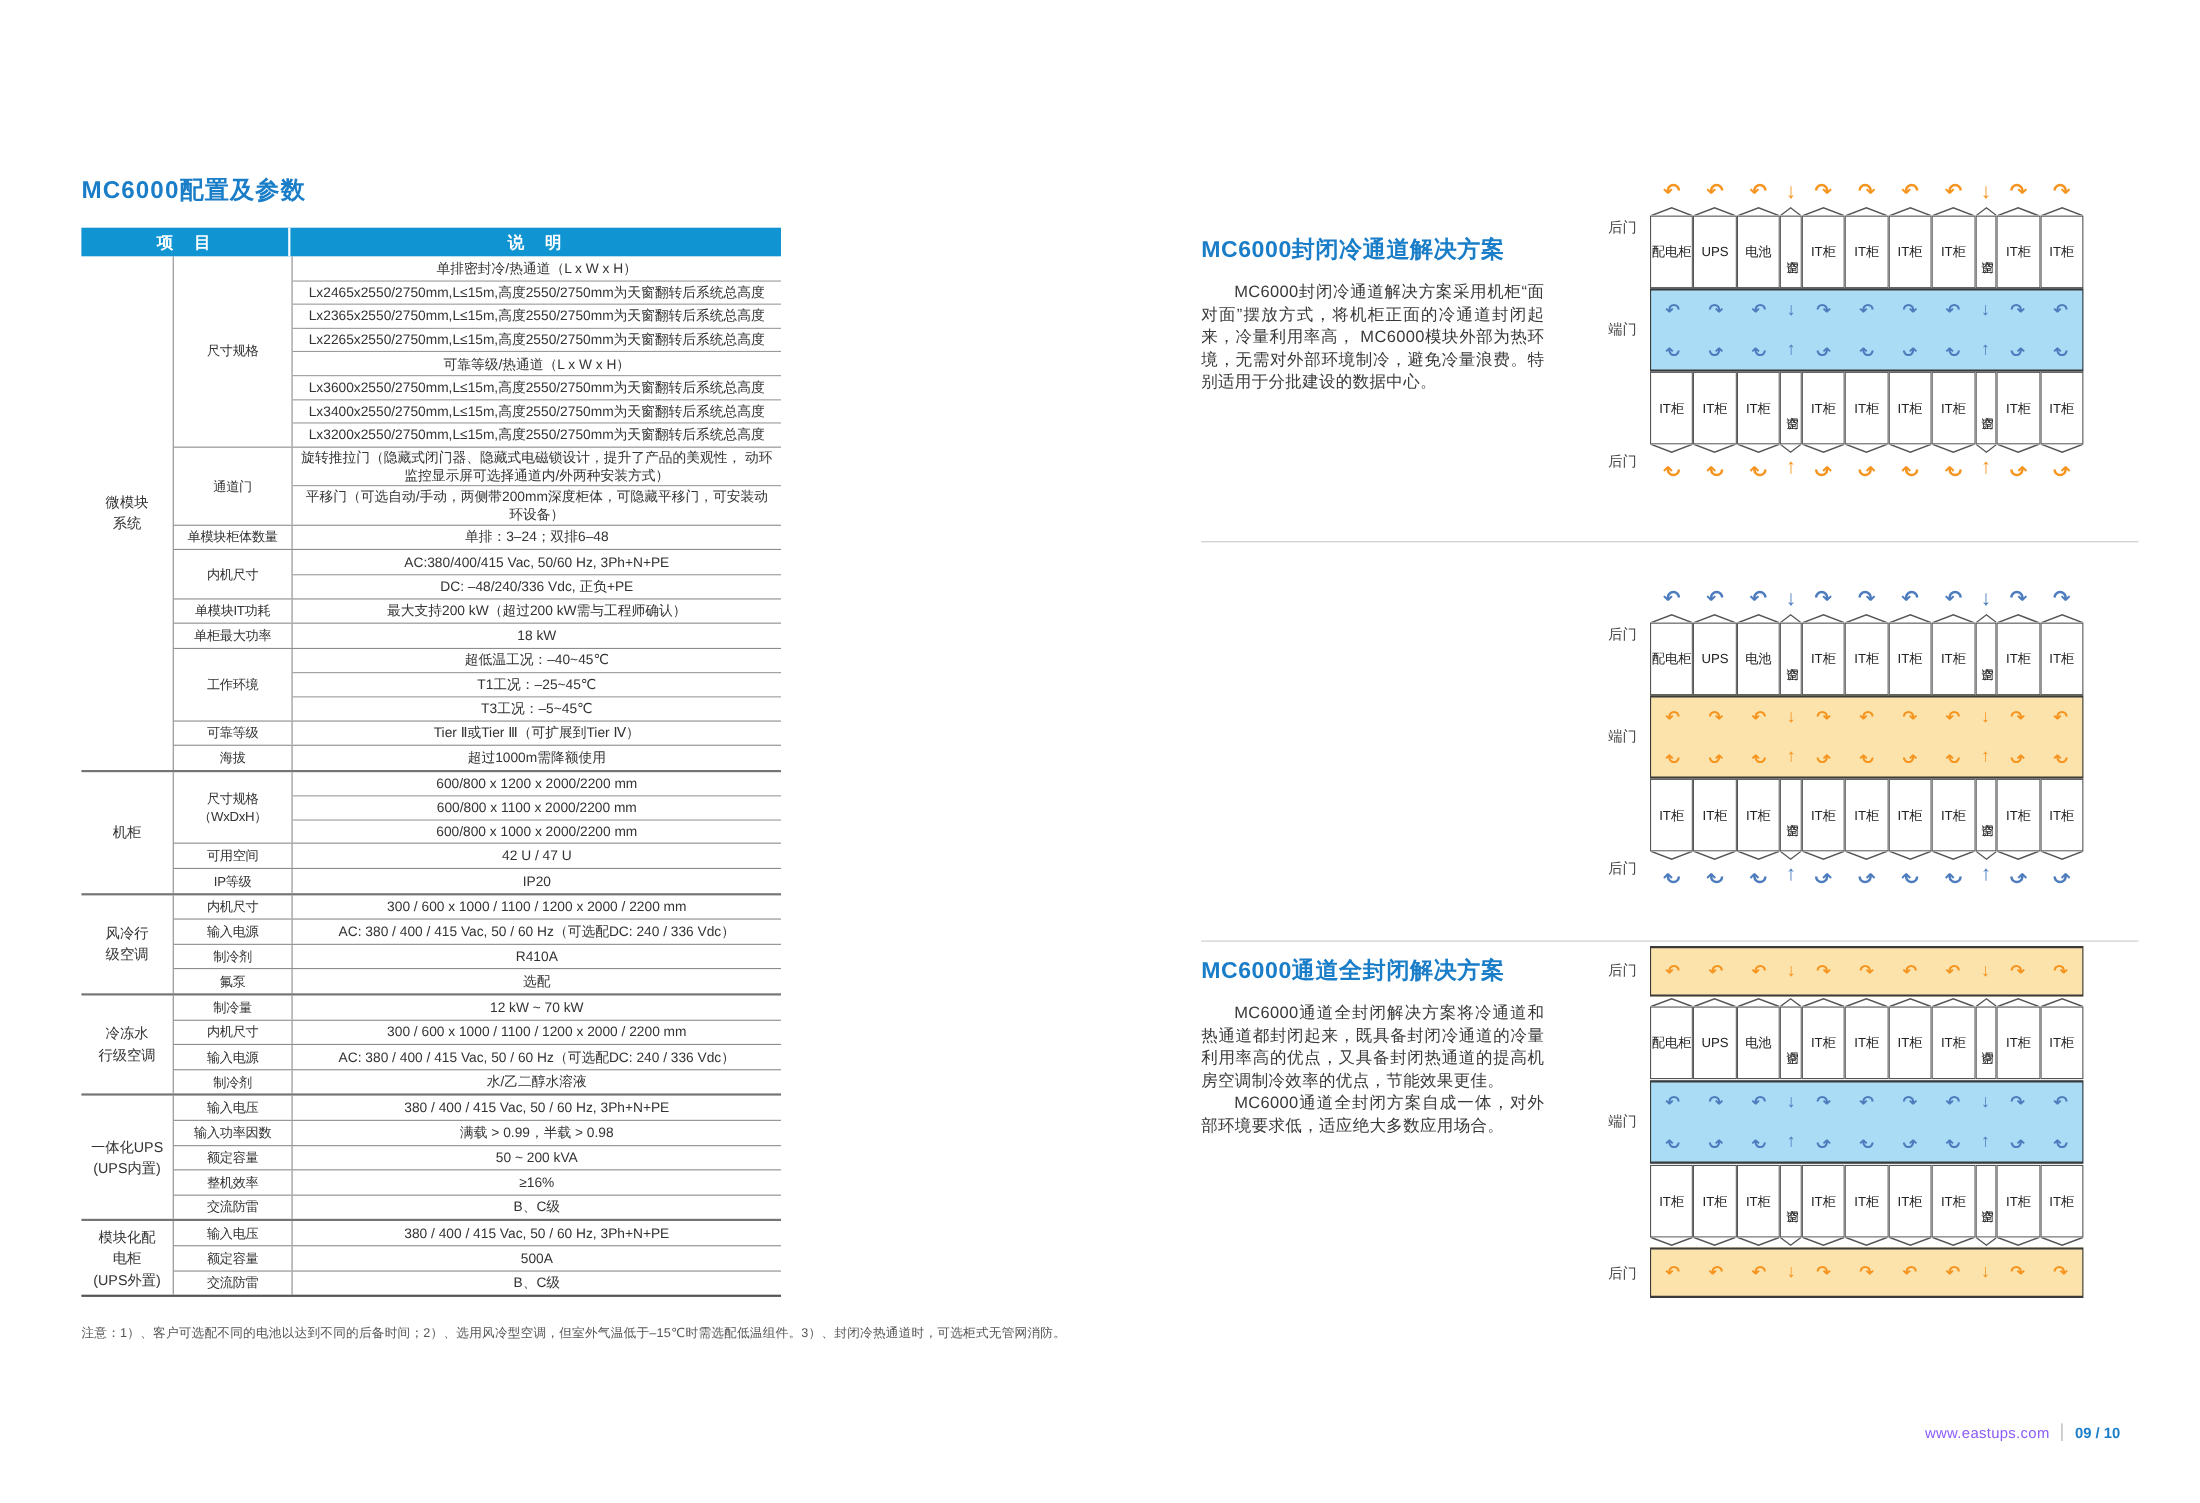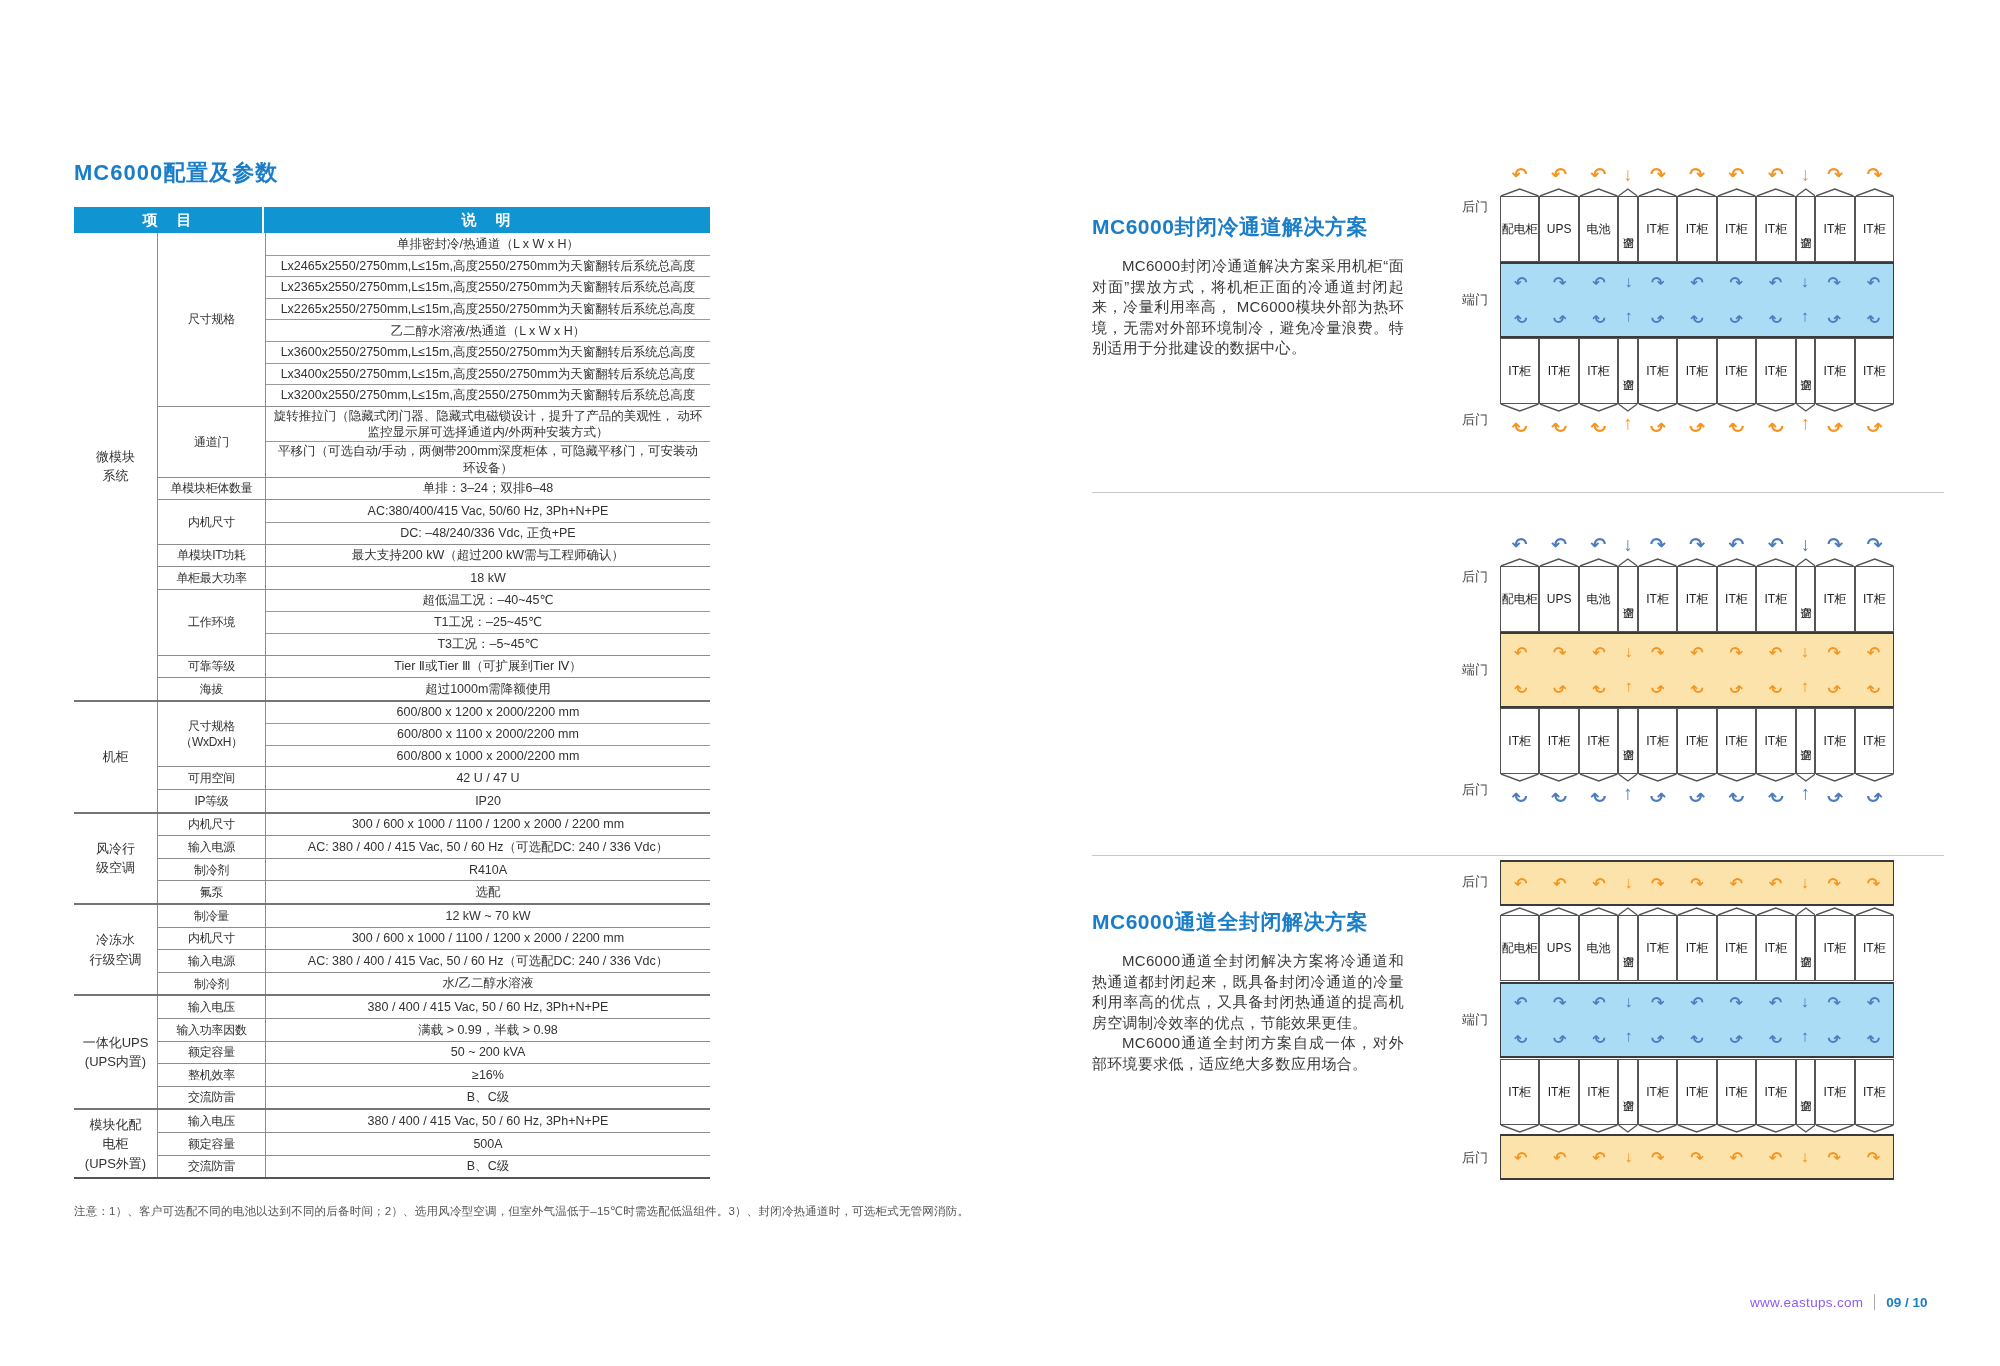--- a/index.html
+++ b/index.html
@@ -82,21 +82,21 @@
           <div class="gcell">微模块
 系统</div>
           <div class="gitems">
             <div class="irow">
               <div class="icell">尺寸规格</div>
               <div class="vals">
                 <div class="vrow">单排密封冷/热通道（L x W x H）</div>
                 <div class="vrow">Lx2465x2550/2750mm,L≤15m,高度2550/2750mm为天窗翻转后系统总高度</div>
                 <div class="vrow">Lx2365x2550/2750mm,L≤15m,高度2550/2750mm为天窗翻转后系统总高度</div>
                 <div class="vrow">Lx2265x2550/2750mm,L≤15m,高度2550/2750mm为天窗翻转后系统总高度</div>
-                <div class="vrow">乙二醇水溶液/热通道（L x W x H）</div>
+                <div class="vrow">可靠等级/热通道（L x W x H）</div>
                 <div class="vrow">Lx3600x2550/2750mm,L≤15m,高度2550/2750mm为天窗翻转后系统总高度</div>
                 <div class="vrow">Lx3400x2550/2750mm,L≤15m,高度2550/2750mm为天窗翻转后系统总高度</div>
                 <div class="vrow">Lx3200x2550/2750mm,L≤15m,高度2550/2750mm为天窗翻转后系统总高度</div>
               </div>
             </div>
             <div class="irow">
               <div class="icell">通道门</div>
               <div class="vals">
                 <div class="vrow">旋转推拉门（隐藏式闭门器、隐藏式电磁锁设计，提升了产品的美观性， 动环监控显示屏可选择通道内/外两种安装方式）</div>
                 <div class="vrow">平移门（可选自动/手动，两侧带200mm深度柜体，可隐藏平移门，可安装动环设备）</div>
@@ -785,21 +785,21 @@
             <span class="slot" style="color: rgb(77, 124, 190);">↷</span>
             <span class="slot" style="color: rgb(77, 124, 190);">↷</span>
             <span class="slot" style="color: rgb(77, 124, 190);">↶</span>
             <span class="slot" style="color: rgb(77, 124, 190);">↶</span>
             <span class="slot ac" style="color: rgb(77, 124, 190);">↓</span>
             <span class="slot" style="color: rgb(77, 124, 190);">↷</span>
             <span class="slot" style="color: rgb(77, 124, 190);">↷</span>
           </div>
         </div>
       </div>
-      <div class="sec-text" style="top: 908px;">
+      <div class="sec-text" style="top: 868px;">
         <h2 class="sec-title">MC6000通道全封闭解决方案</h2>
         <p>MC6000通道全封闭解决方案将冷通道和热通道都封闭起来，既具备封闭冷通道的冷量利用率高的优点，又具备封闭热通道的提高机房空调制冷效率的优点，节能效果更佳。</p>
         <p>MC6000通道全封闭方案自成一体，对外部环境要求低，适应绝大多数应用场合。</p>
       </div>
       <div class="diag" style="top: 860px;">
         <div class="dlabels">
           <span class="dlabel" style="top: 7%;">后门</span>
           <span class="dlabel" style="top: 50%;">端门</span>
           <span class="dlabel" style="top: 93%;">后门</span>
         </div>

